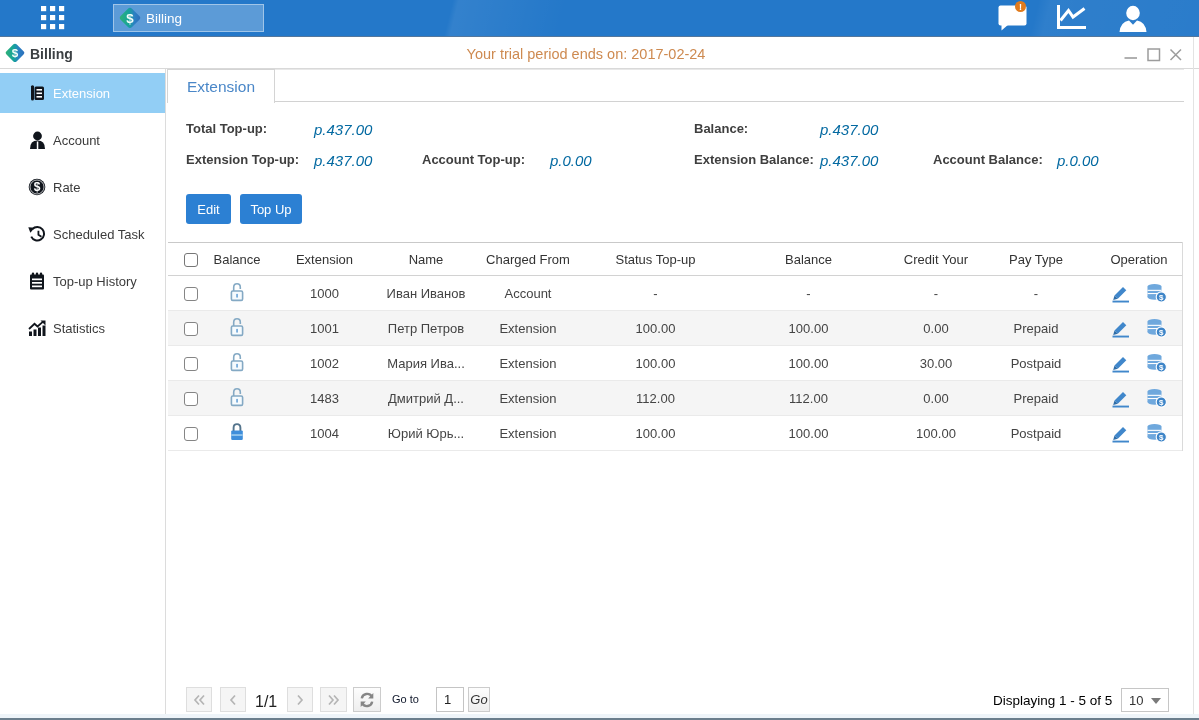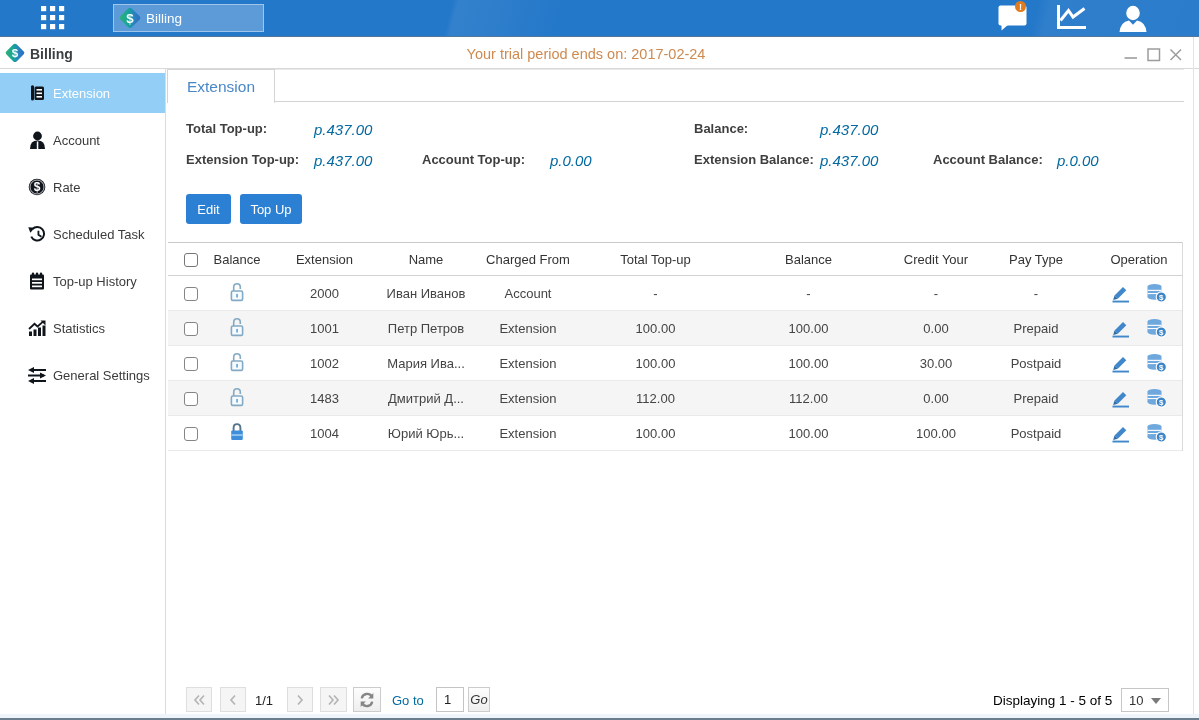--- a/index.html
+++ b/index.html
@@ -56,22 +56,22 @@
   .grow.alt { background:#f5f5f5; }
   .c1{width:48px;} .c2{width:42px;} .c3{width:133px;} .c4{width:70px;white-space:nowrap;display:flex;justify-content:center;} .c5{width:134px;}
   .c6{width:121px;} .c7{width:185px;} .c8{width:70px;} .c9{width:130px;} .c10{width:82px;}
   .cbx { display:inline-block; width:14px; height:14px; border:1px solid #858585; border-radius:3px; background:#fff; vertical-align:middle; margin-right:3px; }
   .ops { display:flex; align-items:center; justify-content:center; gap:15px; margin-left:-4px; }
 
   
   .pbtn { position:absolute; top:687px; height:25px; background:#f5f5f5; border:1px solid #dedede;
     display:flex; align-items:center; justify-content:center; }
   .pbtn.dark { border-color:#ccc; background:linear-gradient(#fdfdfd,#eee);font-style:italic; }
-  #ptext { position:absolute; top:693px; font-size:13px; color:#222; }
-  #goto-lbl { position:absolute; left:392px; top:693px; font-size:13px; color:#0369a1; }
+  #ptext { position:absolute; top:693px; font-size:16px; color:#222; }
+  #goto-lbl { position:absolute; left:392px; top:693px; font-size:11px; color:#0f172a; }
   #goto-input { position:absolute; left:436px; top:687px; width:28px; height:25px; border:1px solid #c4c4c4; background:#fff; font-size:13px; color:#222; padding-left:7px; line-height:23px; }
   #displaying { position:absolute; left:993px; top:693px; font-size:13.5px; color:#000000; }
   #combo { position:absolute; left:1121px; top:688px; width:48px; height:24px; border:1px solid #c6c6c6; background:#fff; font-size:13px; color:#333; }
   #combo .n { position:absolute; left:7px; top:4px; }
   #combo .tri { position:absolute; right:7px; top:9px; width:0; height:0; border-left:5.5px solid transparent; border-right:5.5px solid transparent; border-top:6px solid #7a7a7a; }
 
   #bottomstrip1 { position:absolute; left:0; top:714px; width:1199px; height:4px; background:#eef4f9; }
   #bottomstrip2 { position:absolute; left:0; top:718px; width:1199px; height:2px; background:#6b7e8d; }
   #rightline { position:absolute; left:1193px; top:37px; width:1px; height:677px; background:#e3e3e3; }
 </style>
@@ -198,33 +198,20 @@
       <span class="ic">
           <svg width="18" height="16" viewBox="0 0 18 16">
         <path d="M1 9 L6.5 3.8 L9.5 6.5 L14.8 1.8" fill="none" stroke="#10151c" stroke-width="1.8"></path>
         <path d="M12.5 0.5 L17.5 0.5 L17.5 5.5 Z" fill="#10151c"></path>
         <rect x="1" y="11.5" width="3" height="4.5" fill="#10151c"></rect>
         <rect x="5.5" y="9.5" width="3" height="6.5" fill="#10151c"></rect>
         <rect x="10" y="7.5" width="3" height="8.5" fill="#10151c"></rect>
         <rect x="14.5" y="5.5" width="3" height="10.5" fill="#10151c"></rect>
       </svg>
         </span>Statistics</div>
-    <div class="sitem" style="top:286px">
-      <span class="ic">
-          <svg width="18" height="17" viewBox="0 0 18 17">
-        <g fill="#10151c">
-          <rect x="2" y="2" width="16" height="2"></rect>
-              <path d="M0 3 L6 0 L6 6 Z"></path>
-          <rect x="0" y="7.5" width="16" height="2"></rect>
-              <path d="M18 8.5 L12 5.5 L12 11.5 Z"></path>
-          <rect x="2" y="13" width="16" height="2"></rect>
-              <path d="M0 14 L6 11 L6 17 Z"></path>
-        </g>
-      </svg>
-        </span>General Settings</div>
   </div>
 
   <div id="tabstrip">
       <div id="tab1">Extension</div>
     </div>
 
   <div class="lbl" style="left:186px;top:121px">Total Top-up:</div>
   <div class="val" style="left:314px;top:121px">p.437.00</div>
   <div class="lbl" style="left:694px;top:121px">Balance:</div>
   <div class="val" style="left:820px;top:121px">p.437.00</div>
@@ -241,35 +228,35 @@
   <div class="bluebtn" style="left:186px;width:45px">Edit</div>
   <div class="bluebtn" style="left:240px;width:62px">Top Up</div>
 
   <div id="grid">
     <div id="ghead">
       <div class="c c1"><span class="cbx" style="border-color:#777"></span></div>
       <div class="c c2" style="width:60px;margin-left:-9px">Balance</div>
       <div class="c c3" style="margin-left:-9px">Extension</div>
       <div class="c c4">Name</div>
       <div class="c c5">Charged From</div>
-      <div class="c c6">Total Top-up</div>
+      <div class="c c6">Status Top-up</div>
       <div class="c c7">Balance</div>
       <div class="c c8" style="width:100px;margin-left:-15px">Credit Your</div>
       <div class="c c9" style="margin-left:-15px">Pay Type</div>
       <div class="c c10" style="margin-left:-3px">Operation</div>
     </div>
     <div class="gspacer"></div>
     <div class="grow">
       <div class="c c1"><span class="cbx"></span></div>
       <div class="c c2"><svg width="16" height="21" viewBox="0 0 16 21">
             <path d="M4.7 10 L4.7 6.4 Q4.7 2.8 8 2.8 Q11.3 2.8 11.3 6.2 L11.3 8" fill="none" stroke="#84a9c4" stroke-width="1.6"></path>
             <rect x="2.4" y="10" width="11.2" height="9.4" rx="1.4" fill="#f6fbfe" stroke="#84a9c4" stroke-width="1.6"></rect>
             <rect x="7.3" y="12.8" width="1.5" height="4" rx="0.7" fill="#5d9bd3"></rect>
           </svg></div>
-      <div class="c c3">2000</div>
+      <div class="c c3">1000</div>
       <div class="c c4">Иван Иванов</div>
       <div class="c c5">Account</div>
       <div class="c c6">-</div>
       <div class="c c7">-</div>
       <div class="c c8">-</div>
       <div class="c c9">-</div>
       <div class="c c10 ops">
         <svg width="21" height="20" viewBox="0 0 21 20">
             <path d="M4.5 12.5 L13 4 L16.3 7.3 L7.8 15.8 Z" fill="#4087cb"></path>
             <path d="M4.5 12.5 L3.2 17 L7.8 15.8 Z" fill="#2e6da8"></path>

